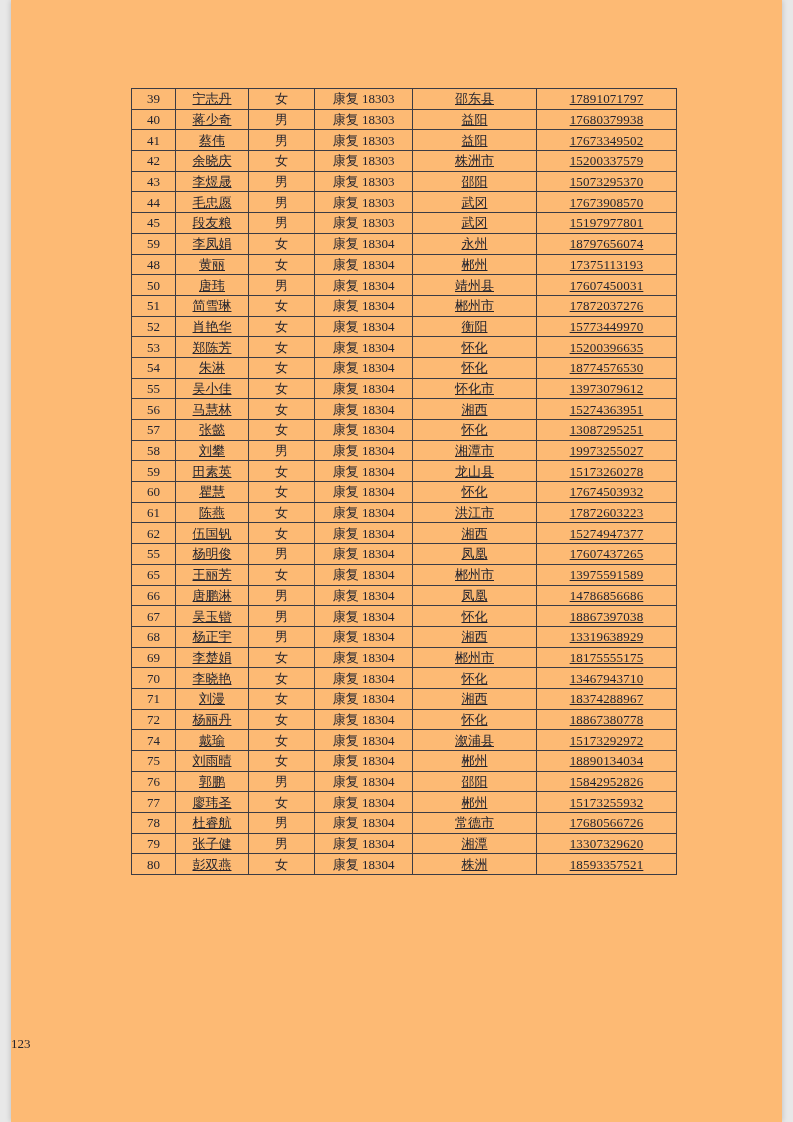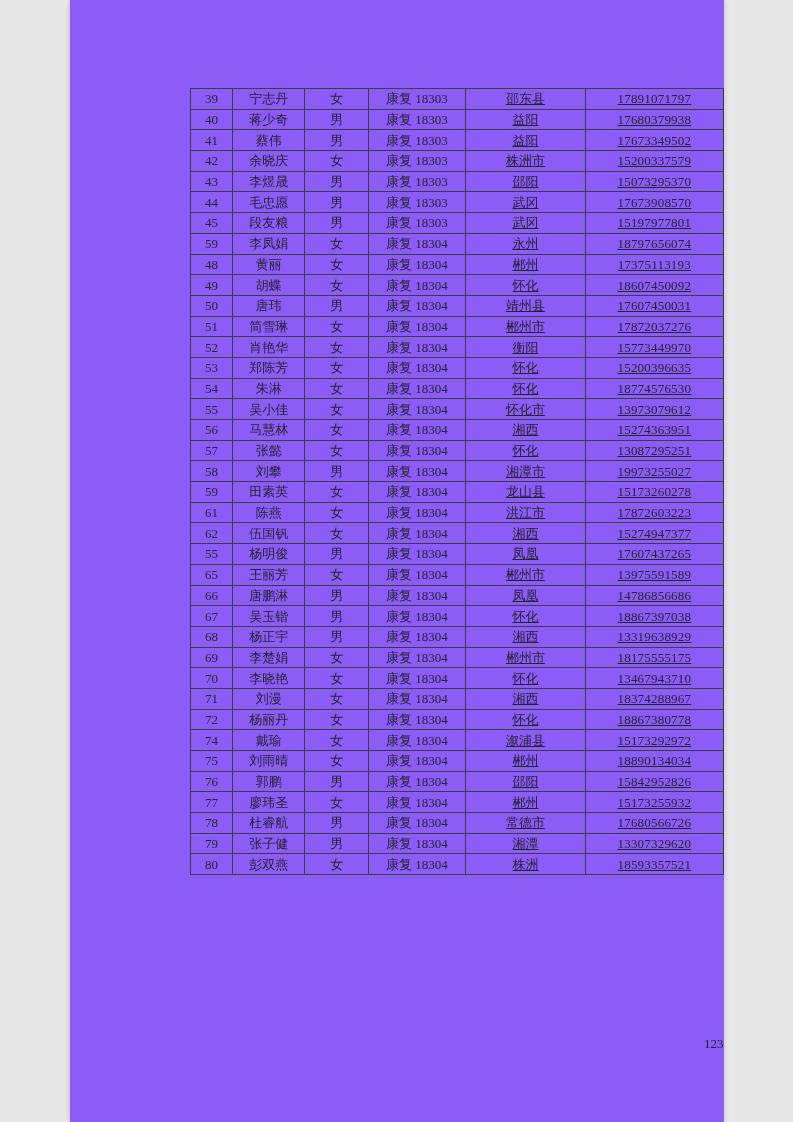--- a/index.html
+++ b/index.html
@@ -1,20 +1,20 @@
 <!DOCTYPE html>
 <html><head>
 <meta charset="utf-8">
 <style>
   html,body{margin:0;padding:0;background:#e8e8e8;}
   .page{
     position:relative;
-    width:654px;height:1122px;
+    width:771px;height:1122px;
     margin:0 auto;
-    background:#8b5cf6;
+    background:#fdba74;
     font-family:"Liberation Serif","DejaVu Serif",serif;
     color:#24242e;
     box-shadow:0 0 6px rgba(0,0,0,.2);
     overflow:hidden;
   }
   table.roster{
     position:absolute;left:120px;top:88px;
     border-collapse:collapse;
     table-layout:fixed;
   }
@@ -22,29 +22,29 @@
     border:1px solid #3c3c44;
     font-size:13px;
     line-height:1;
     height:19.7px;
     padding:0 4px;
     text-align:center;
     white-space:nowrap;
     overflow:hidden;
   }
   td.col0{width:35px;}
-  td.col1{width:64px;text-align:left;}
+  td.col1{width:64px;text-align:left;text-decoration:underline;}
   td.col2{width:57px;}
   td.col3{width:89px;}
   td.col4{width:115px;text-decoration:underline;}
   td.col5{width:131px;letter-spacing:.2px;text-decoration:underline;}
   .page-number{
     position:absolute;
     left:0;top:1036px;width:100%;
-    text-align:right;
+    text-align:left;
     font-size:13px;
     color:#24242e;
   }
 </style>
 </head>
 <body>
 
 <div class="page">
   <table class="roster">
     <tbody>
@@ -114,28 +114,20 @@
         </tr>
         <tr>
           <td class="col0">48</td>
           <td class="col1">黄丽</td>
           <td class="col2">女</td>
           <td class="col3">康复 18304</td>
           <td class="col4">郴州</td>
           <td class="col5">17375113193</td>
         </tr>
         <tr>
-          <td class="col0">49</td>
-          <td class="col1">胡蝶</td>
-          <td class="col2">女</td>
-          <td class="col3">康复 18304</td>
-          <td class="col4">怀化</td>
-          <td class="col5">18607450092</td>
-        </tr>
-        <tr>
           <td class="col0">50</td>
           <td class="col1">唐玮</td>
           <td class="col2">男</td>
           <td class="col3">康复 18304</td>
           <td class="col4">靖州县</td>
           <td class="col5">17607450031</td>
         </tr>
         <tr>
           <td class="col0">51</td>
           <td class="col1">简雪琳</td>
@@ -200,20 +192,28 @@
           <td class="col4">湘潭市</td>
           <td class="col5">19973255027</td>
         </tr>
         <tr>
           <td class="col0">59</td>
           <td class="col1">田素英</td>
           <td class="col2">女</td>
           <td class="col3">康复 18304</td>
           <td class="col4">龙山县</td>
           <td class="col5">15173260278</td>
+        </tr>
+        <tr>
+          <td class="col0">60</td>
+          <td class="col1">瞿慧</td>
+          <td class="col2">女</td>
+          <td class="col3">康复 18304</td>
+          <td class="col4">怀化</td>
+          <td class="col5">17674503932</td>
         </tr>
         <tr>
           <td class="col0">61</td>
           <td class="col1">陈燕</td>
           <td class="col2">女</td>
           <td class="col3">康复 18304</td>
           <td class="col4">洪江市</td>
           <td class="col5">17872603223</td>
         </tr>
         <tr>

